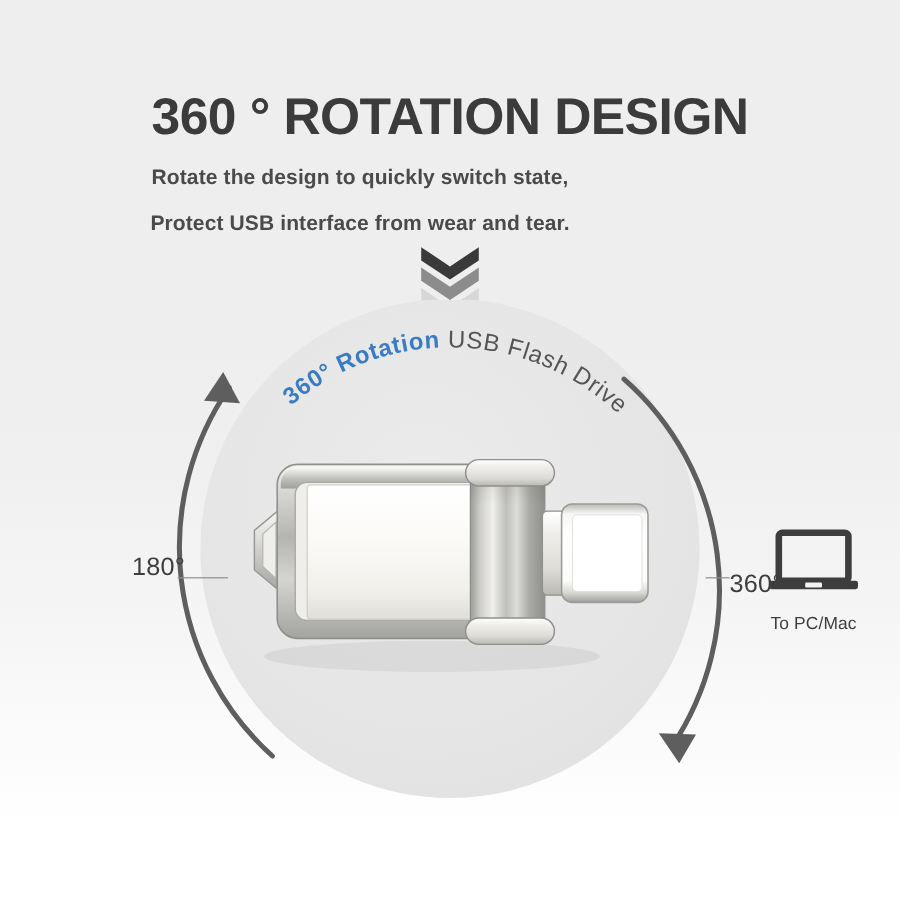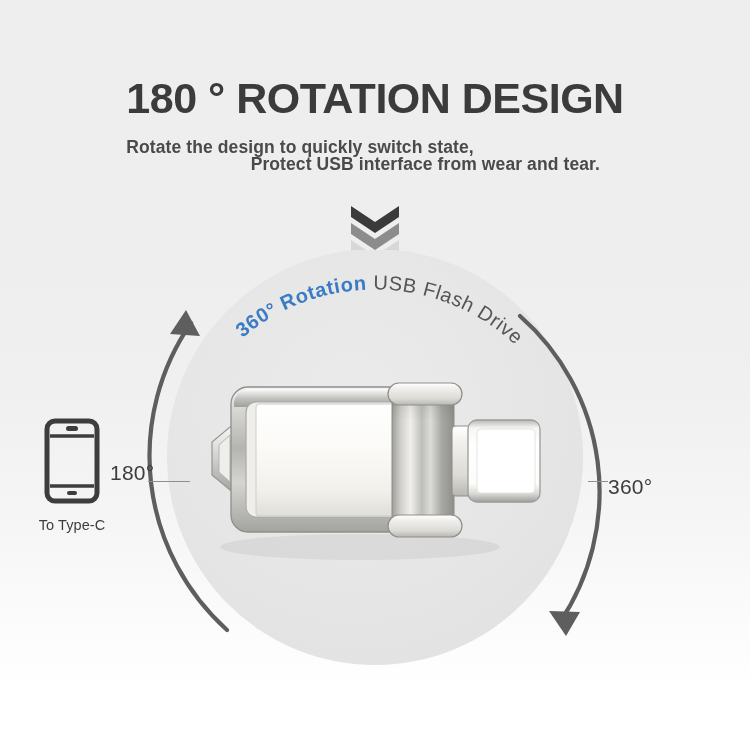--- a/index.html
+++ b/index.html
@@ -47,21 +47,21 @@
     left: 0;
     width: 600px;
     text-align: center;
     font-size: 17.5px;
     font-weight: bold;
     color: #4a4a4a;
     letter-spacing: 0.1px;
     white-space: nowrap;
   }
   .subline.l1 { top: 137px; }
-  .subline.l2 { top: 154px; text-align: right; }
+  .subline.l2 { top: 176px; }
 
   
   .chevrons {
     position: absolute;
     left: 345px;
     top: 204px;
     width: 60px;
     height: 55px;
   }
   .chevrons svg { display: block; }
@@ -110,21 +110,21 @@
     background: #8f8f8f;
   }
   .leader.left  { left: 148px; top: 481px; width: 42px; }
   .leader.right { left: 588px; top: 481px; width: 20px; }
 </style>
 </head>
 <body>
 
 <div id="stage">
 
-  <div class="headline">180 ° ROTATION DESIGN</div>
+  <div class="headline">360 ° ROTATION DESIGN</div>
   <div class="subline l1">Rotate the design to quickly switch state,</div>
   <div class="subline l2">Protect USB interface from wear and tear.</div>
 
   <div class="chevrons">
     <svg width="60" height="55" viewBox="0 0 60 55">
       <path d="M6 2 L30 18 L54 2 L54 13 L30 29 L6 13 Z" fill="#3a3a3a"></path>
       <path d="M6 19 L30 35 L54 19 L54 30 L30 46 L6 30 Z" fill="#8c8c8c"></path>
       <path d="M6 36 L30 52 L54 36 L54 47 L30 63 L6 47 Z" fill="#d7d7d7"></path>
     </svg>
   </div>
@@ -233,33 +233,31 @@
         <rect x="388" y="265" width="74" height="22" rx="11" ry="11" fill="url(#capGrad)" stroke="#8f8f8c" stroke-width="1.2"></rect>
 
         <rect x="452" y="176" width="20" height="70" rx="4" ry="4" fill="url(#capGrad)" stroke="#90908d" stroke-width="1.1"></rect>
 
         <rect x="468" y="170" width="72" height="82" rx="9" ry="9" fill="url(#connGrad)" stroke="#9b9b98" stroke-width="1.3"></rect>
         <rect x="477" y="179" width="58" height="64" rx="4" ry="4" fill="#ffffff" stroke="#dededa" stroke-width="0.8"></rect>
       </g>
     </svg>
   </div>
 
-  <div class="side-icon left">
+
+  <div class="side-icon right">
     <span class="glyph">
-      <svg width="56" height="86" viewBox="0 0 56 86">
-        <rect x="3" y="3" width="50" height="80" rx="8" ry="8" fill="none" stroke="#3d3d3d" stroke-width="5"></rect>
-        <line x1="6" y1="18" x2="50" y2="18" stroke="#3d3d3d" stroke-width="3.5"></line>
-        <line x1="6" y1="68" x2="50" y2="68" stroke="#3d3d3d" stroke-width="3.5"></line>
-        <rect x="22" y="8" width="12" height="5" rx="2.5" ry="2.5" fill="#3d3d3d"></rect>
-        <rect x="23" y="73" width="10" height="4" rx="2" ry="2" fill="#3d3d3d"></rect>
+      <svg width="80" height="58" viewBox="0 0 80 58">
+        <rect x="11" y="4" width="58" height="40" rx="3" ry="3" fill="none" stroke="#3d3d3d" stroke-width="5.5"></rect>
+        <rect x="3" y="44" width="74" height="7" rx="2" ry="2" fill="#3d3d3d"></rect>
+        <rect x="33" y="45.5" width="14" height="4" rx="1" ry="1" fill="#f2f2f2"></rect>
       </svg>
     </span>
-    <span class="cap">To Type-C</span>
+    <span class="cap">To PC/Mac</span>
   </div>
-
 
   <div class="angle left">180°</div>
   <div class="leader left"></div>
 
   <div class="leader right"></div>
   <div class="angle right">360°</div>
 
 </div>
 
 </body></html>

